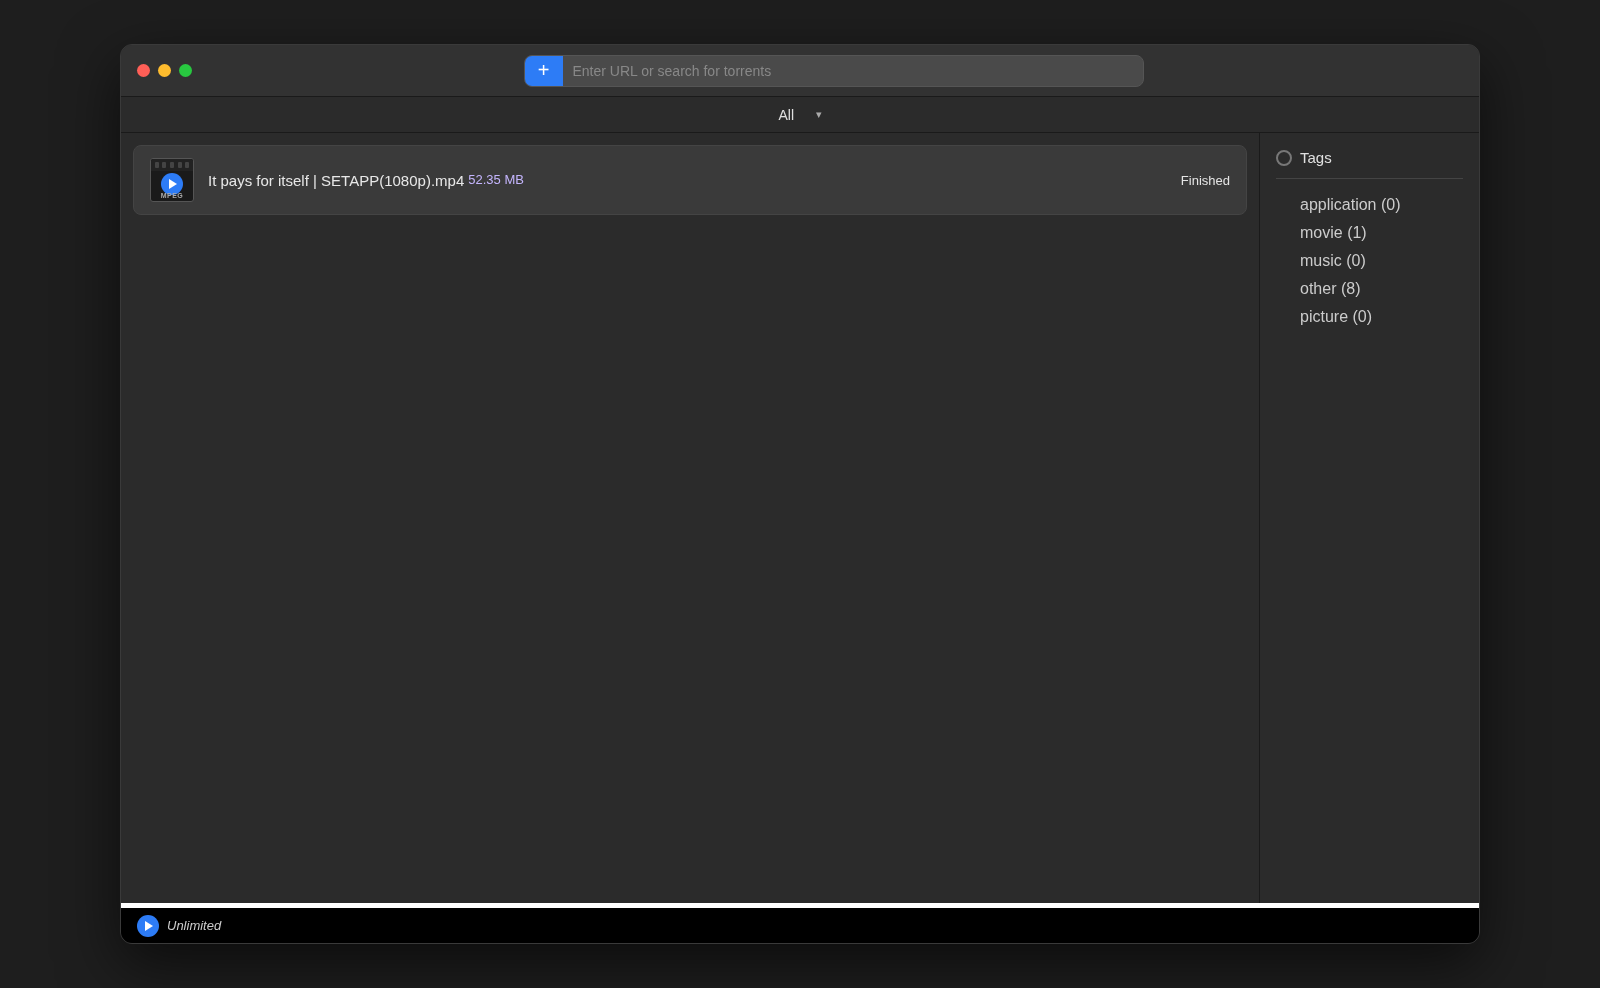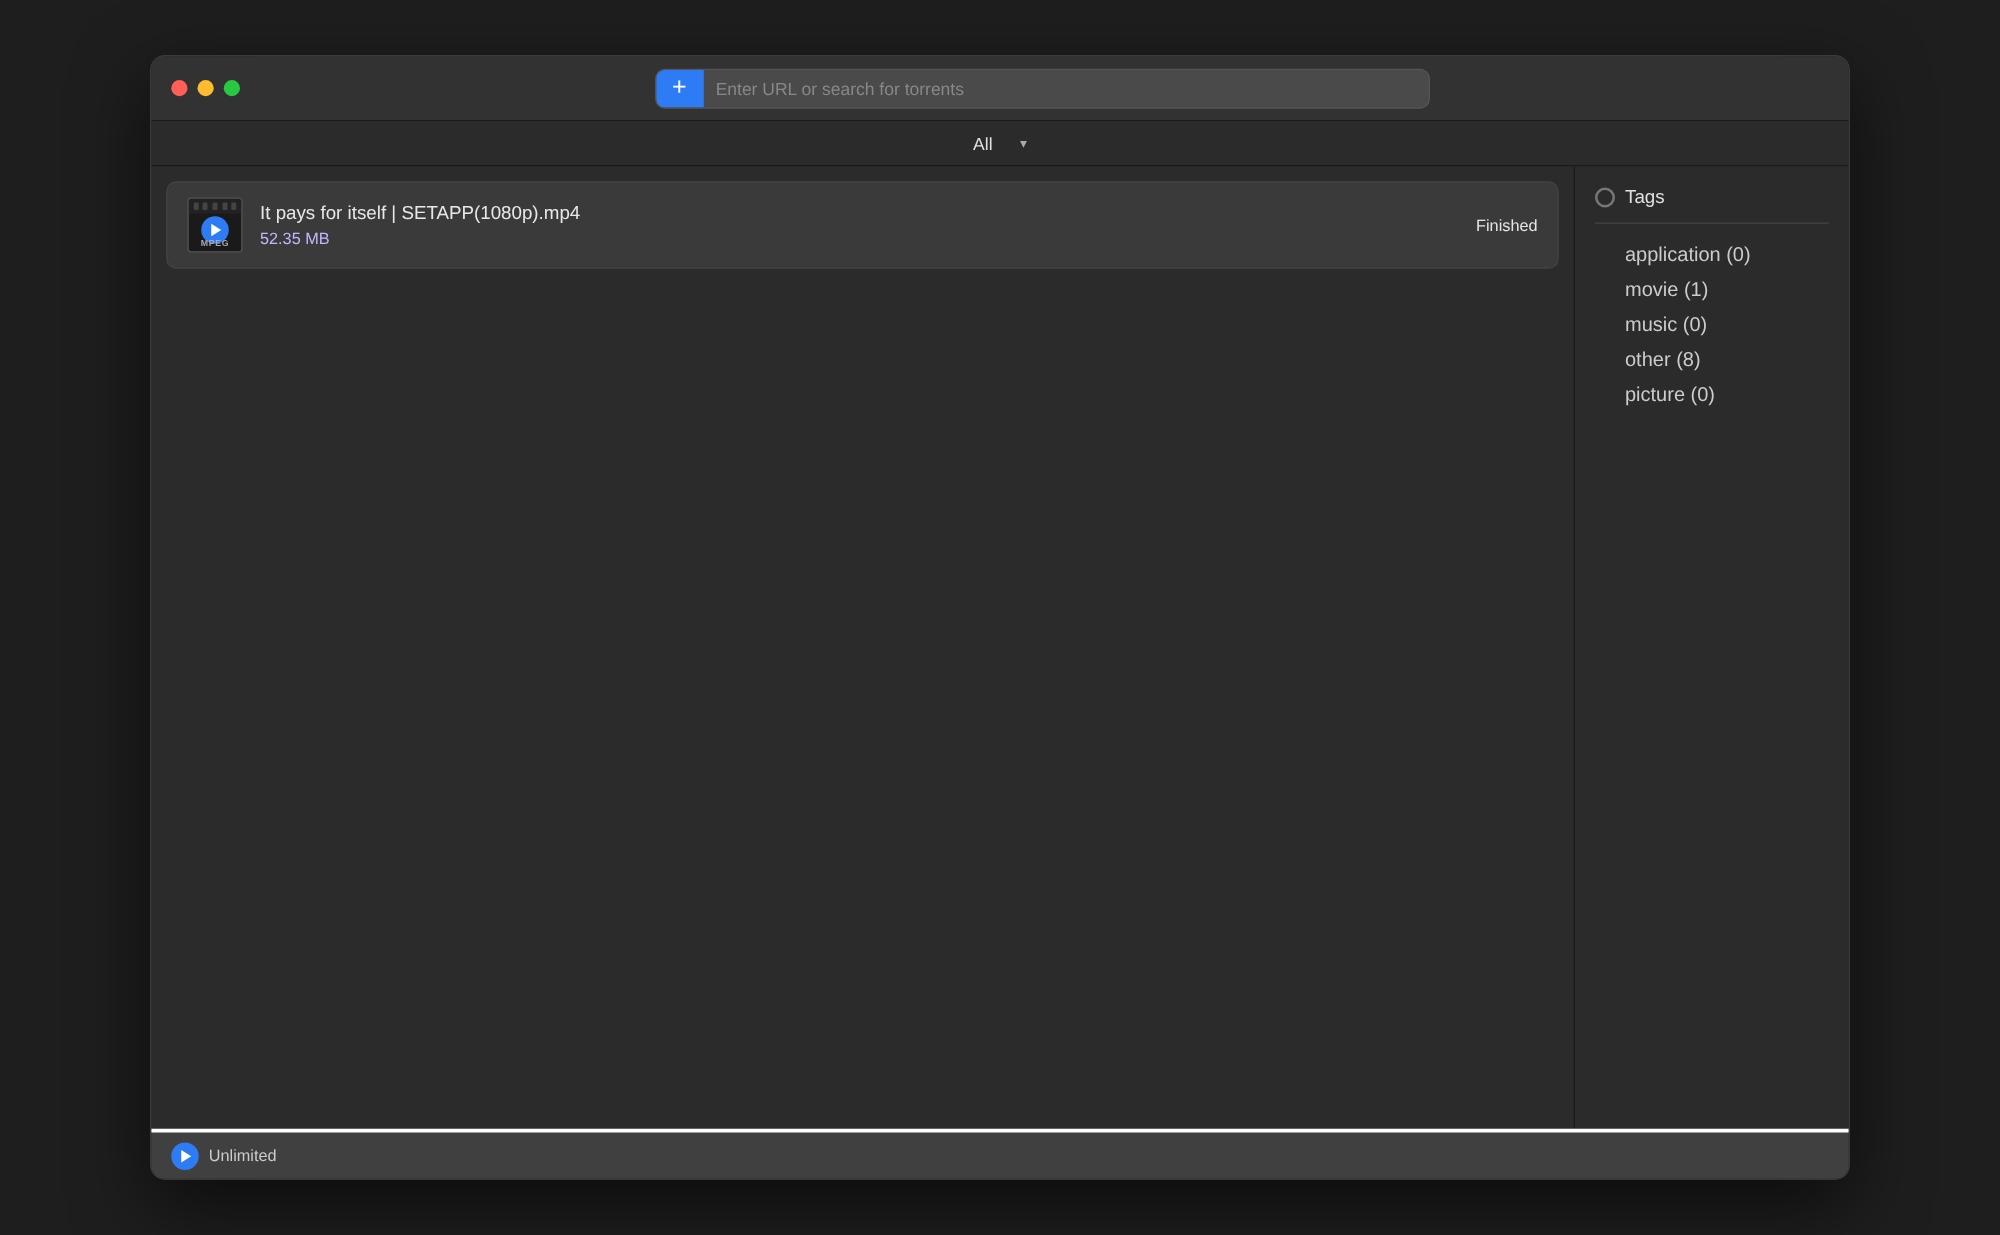--- a/index.html
+++ b/index.html
@@ -222,21 +222,21 @@
       text-align: center;
       font-size: 7px;
       color: #aaa;
       font-weight: 600;
       letter-spacing: 0.5px;
     }
 
     .torrent-info {
       flex: 1;
       display: flex;
-      flex-direction: column;
+      flex-direction: row;
       gap: 4px;
     }
 
     .torrent-name {
       color: #e8e8e8;
       font-size: 15px;
       font-weight: 400;
     }
 
     .torrent-size {
@@ -291,27 +291,28 @@
       font-size: 16px;
       padding: 5px 0;
       cursor: pointer;
       border-radius: 4px;
       padding-left: 24px;
     }
 
     
     .bottom-bar {
       height: 40px;
-      background: #404040;
-      border-top: 3px solid #ffffff;
+      background: #000000;
+      border-top: 5px solid #ffffff;
       display: flex;
       align-items: center;
       padding: 0 16px;
       gap: 8px;
       flex-shrink: 0;
+      font-style: italic;
     }
 
     .speed-icon {
       width: 22px;
       height: 22px;
       border-radius: 50%;
       background: #2d7cf6;
       display: flex;
       align-items: center;
       justify-content: center;

